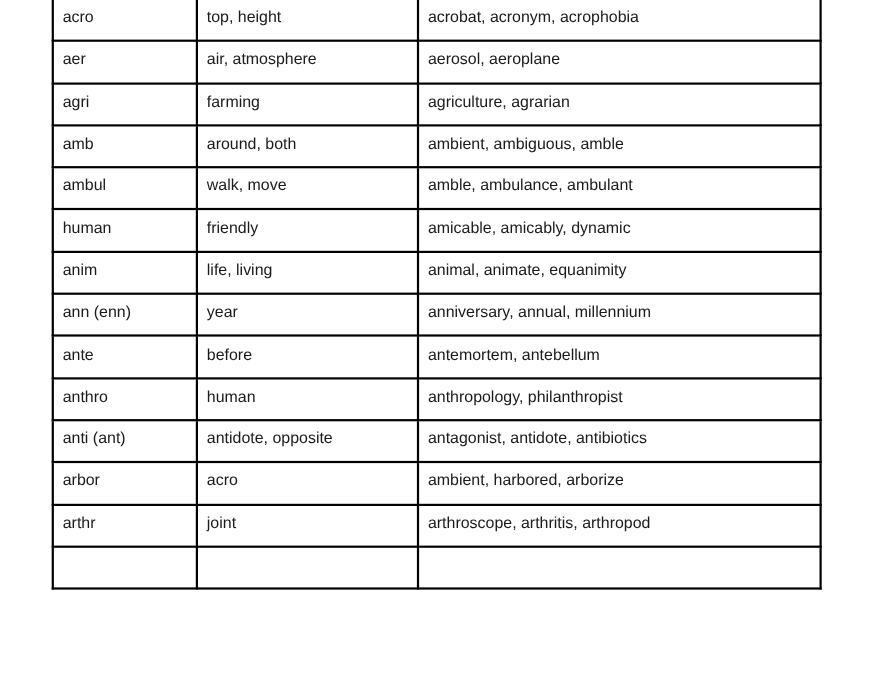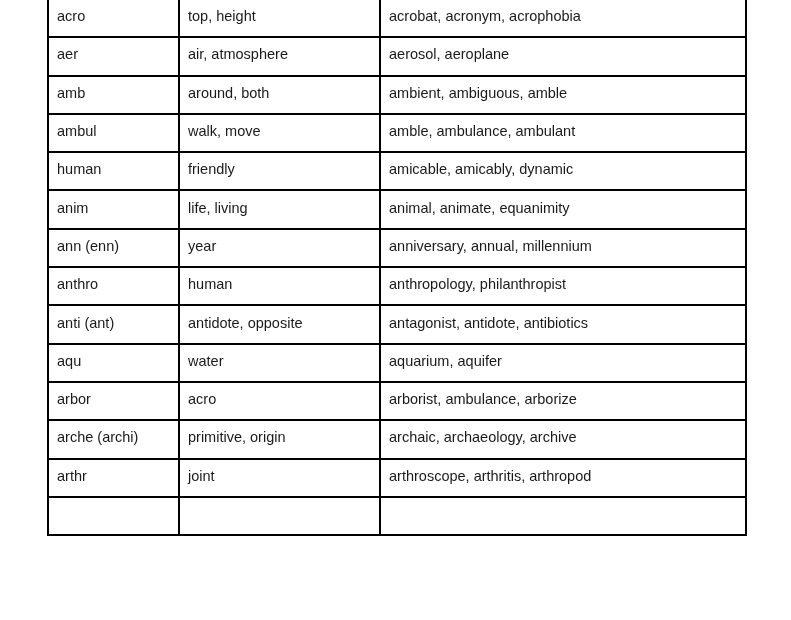--- a/index.html
+++ b/index.html
@@ -25,20 +25,25 @@
         <td>acro</td>
         <td>top, height</td>
         <td>acrobat, acronym, acrophobia</td>
       </tr>
       <tr>
         <td>aer</td>
         <td>air, atmosphere</td>
         <td>aerosol, aeroplane</td>
       </tr>
       <tr>
+        <td>agri</td>
+        <td>farming</td>
+        <td>agriculture, agrarian</td>
+      </tr>
+      <tr>
         <td>amb</td>
         <td>around, both</td>
         <td>ambient, ambiguous, amble</td>
       </tr>
       <tr>
         <td>ambul</td>
         <td>walk, move</td>
         <td>amble, ambulance, ambulant</td>
       </tr>
       <tr>
@@ -50,43 +55,38 @@
         <td>anim</td>
         <td>life, living</td>
         <td>animal, animate, equanimity</td>
       </tr>
       <tr>
         <td>ann (enn)</td>
         <td>year</td>
         <td>anniversary, annual, millennium</td>
       </tr>
       <tr>
+        <td>ante</td>
+        <td>before</td>
+        <td>antemortem, antebellum</td>
+      </tr>
+      <tr>
         <td>anthro</td>
         <td>human</td>
         <td>anthropology, philanthropist</td>
       </tr>
       <tr>
         <td>anti (ant)</td>
         <td>antidote, opposite</td>
         <td>antagonist, antidote, antibiotics</td>
       </tr>
       <tr>
-        <td>aqu</td>
-        <td>water</td>
-        <td>aquarium, aquifer</td>
-      </tr>
-      <tr>
         <td>arbor</td>
         <td>acro</td>
-        <td>arborist, ambulance, arborize</td>
-      </tr>
-      <tr>
-        <td>arche (archi)</td>
-        <td>primitive, origin</td>
-        <td>archaic, archaeology, archive</td>
+        <td>ambient, harbored, arborize</td>
       </tr>
       <tr>
         <td>arthr</td>
         <td>joint</td>
         <td>arthroscope, arthritis, arthropod</td>
       </tr>
       <tr>
         <td></td>
         <td></td>
         <td></td>

